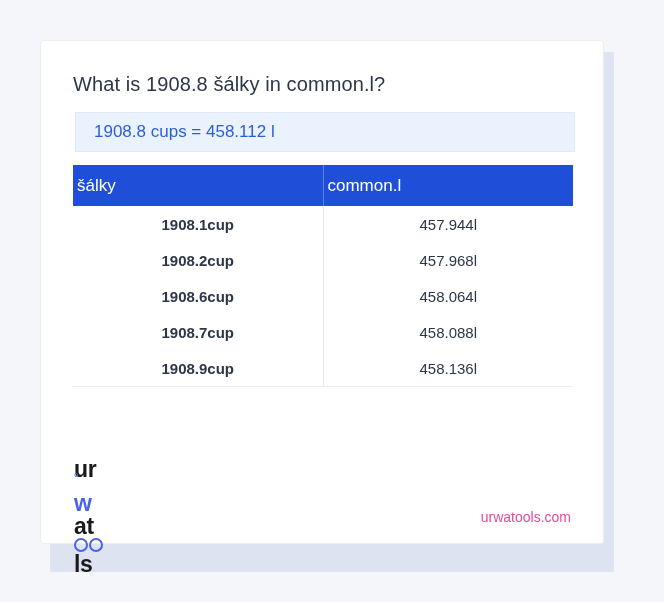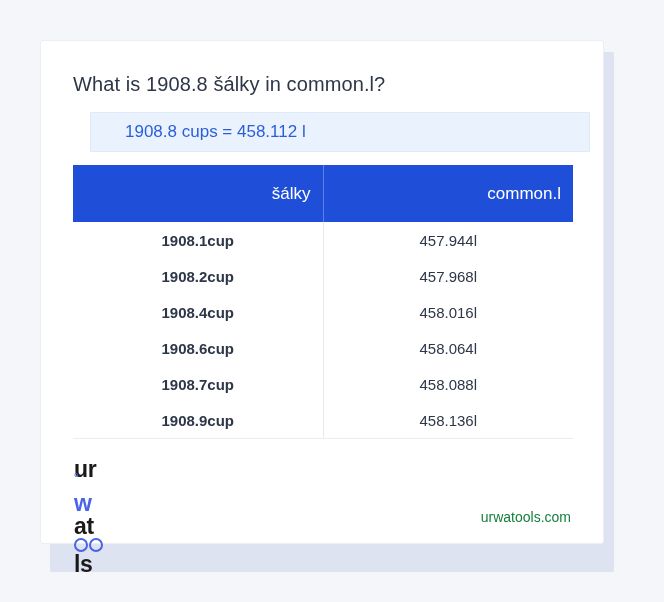--- a/index.html
+++ b/index.html
@@ -43,30 +43,29 @@
     position: absolute;
     left: 32px;
     top: 32px;
     font-size: 20px;
     color: #2d3748;
     letter-spacing: 0.1px;
     white-space: nowrap;
   }
   .result-banner {
     position: absolute;
-    left: 49px;
+    left: 34px;
     top: 71px;
     width: 500px;
     height: 40px;
     background: #eaf2fd;
     border: 1px solid #dfeafb;
     box-sizing: border-box;
     display: flex;
     align-items: center;
-    padding-left: 16px;
   }
   .result-banner-text {
     margin-left: 18px;
     font-size: 17px;
     color: #2b5fd9;
     white-space: nowrap;
   }
   .conv-table {
     position: absolute;
     left: 32px;
@@ -74,22 +73,22 @@
     width: 500px;
     border-collapse: collapse;
     table-layout: fixed;
   }
   .conv-table th {
     background: #1f4fd8;
     color: #ffffff;
     font-weight: normal;
     font-size: 17px;
     height: 33px;
-    text-align: right;
-    padding: 12px;
+    text-align: left;
+    padding: 4px;
   }
   .conv-table th.col-left {
     border-right: 1px solid #5b82e6;
   }
   .conv-table td {
     height: 36px;
     text-align: center;
     font-size: 15px;
     color: #2d3748;
     padding: 0;
@@ -150,21 +149,21 @@
     width: 14px;
     height: 14px;
     border: 2px solid #4a63e8;
     border-radius: 50%;
     box-sizing: border-box;
   }
   .logo-rings .ring-1 { left: 0; }
   .logo-rings .ring-2 { left: 15px; }
   .footer-site {
     font-size: 14px;
-    color: #15803d;
+    color: #ec4899;
   }
 </style>
 </head>
 <body>
 
 <div class="page">
 
   <div class="card-shadow"></div>
 
   <div class="card">
@@ -183,24 +182,20 @@
         </tr>
       </thead>
       <tbody>
         <tr>
           <td class="col-left">1908.1cup</td>
           <td>457.944l</td>
         </tr>
         <tr>
           <td class="col-left">1908.2cup</td>
           <td>457.968l</td>
-        </tr>
-        <tr>
-          <td class="col-left">1908.4cup</td>
-          <td>458.016l</td>
         </tr>
         <tr>
           <td class="col-left">1908.6cup</td>
           <td>458.064l</td>
         </tr>
         <tr>
           <td class="col-left">1908.7cup</td>
           <td>458.088l</td>
         </tr>
         <tr class="row-last">

